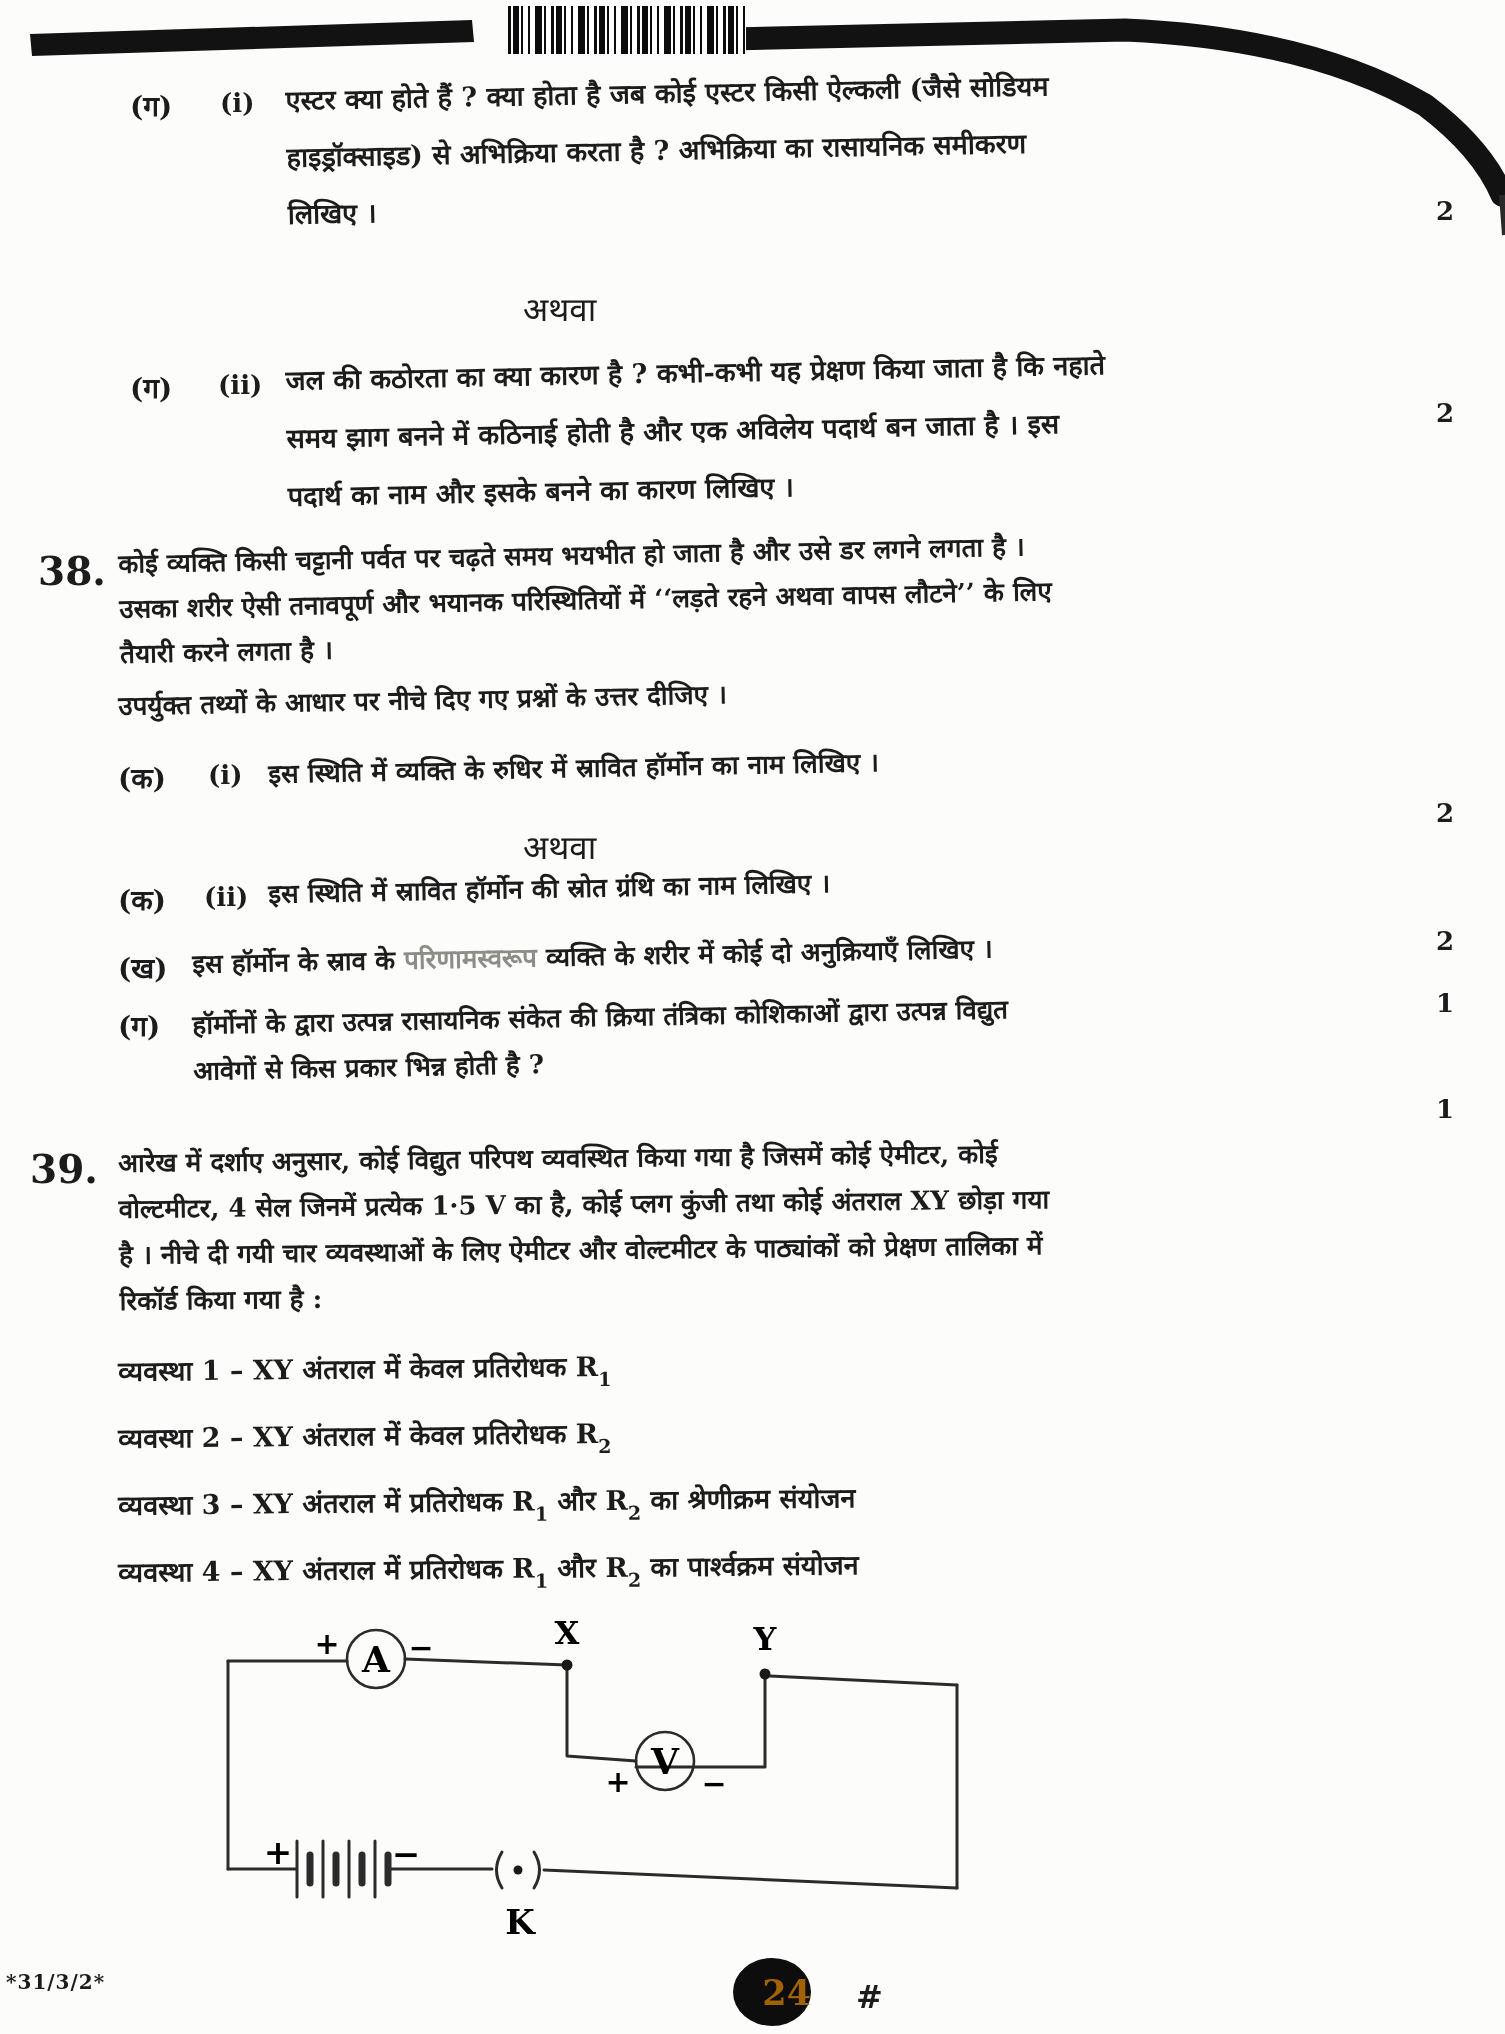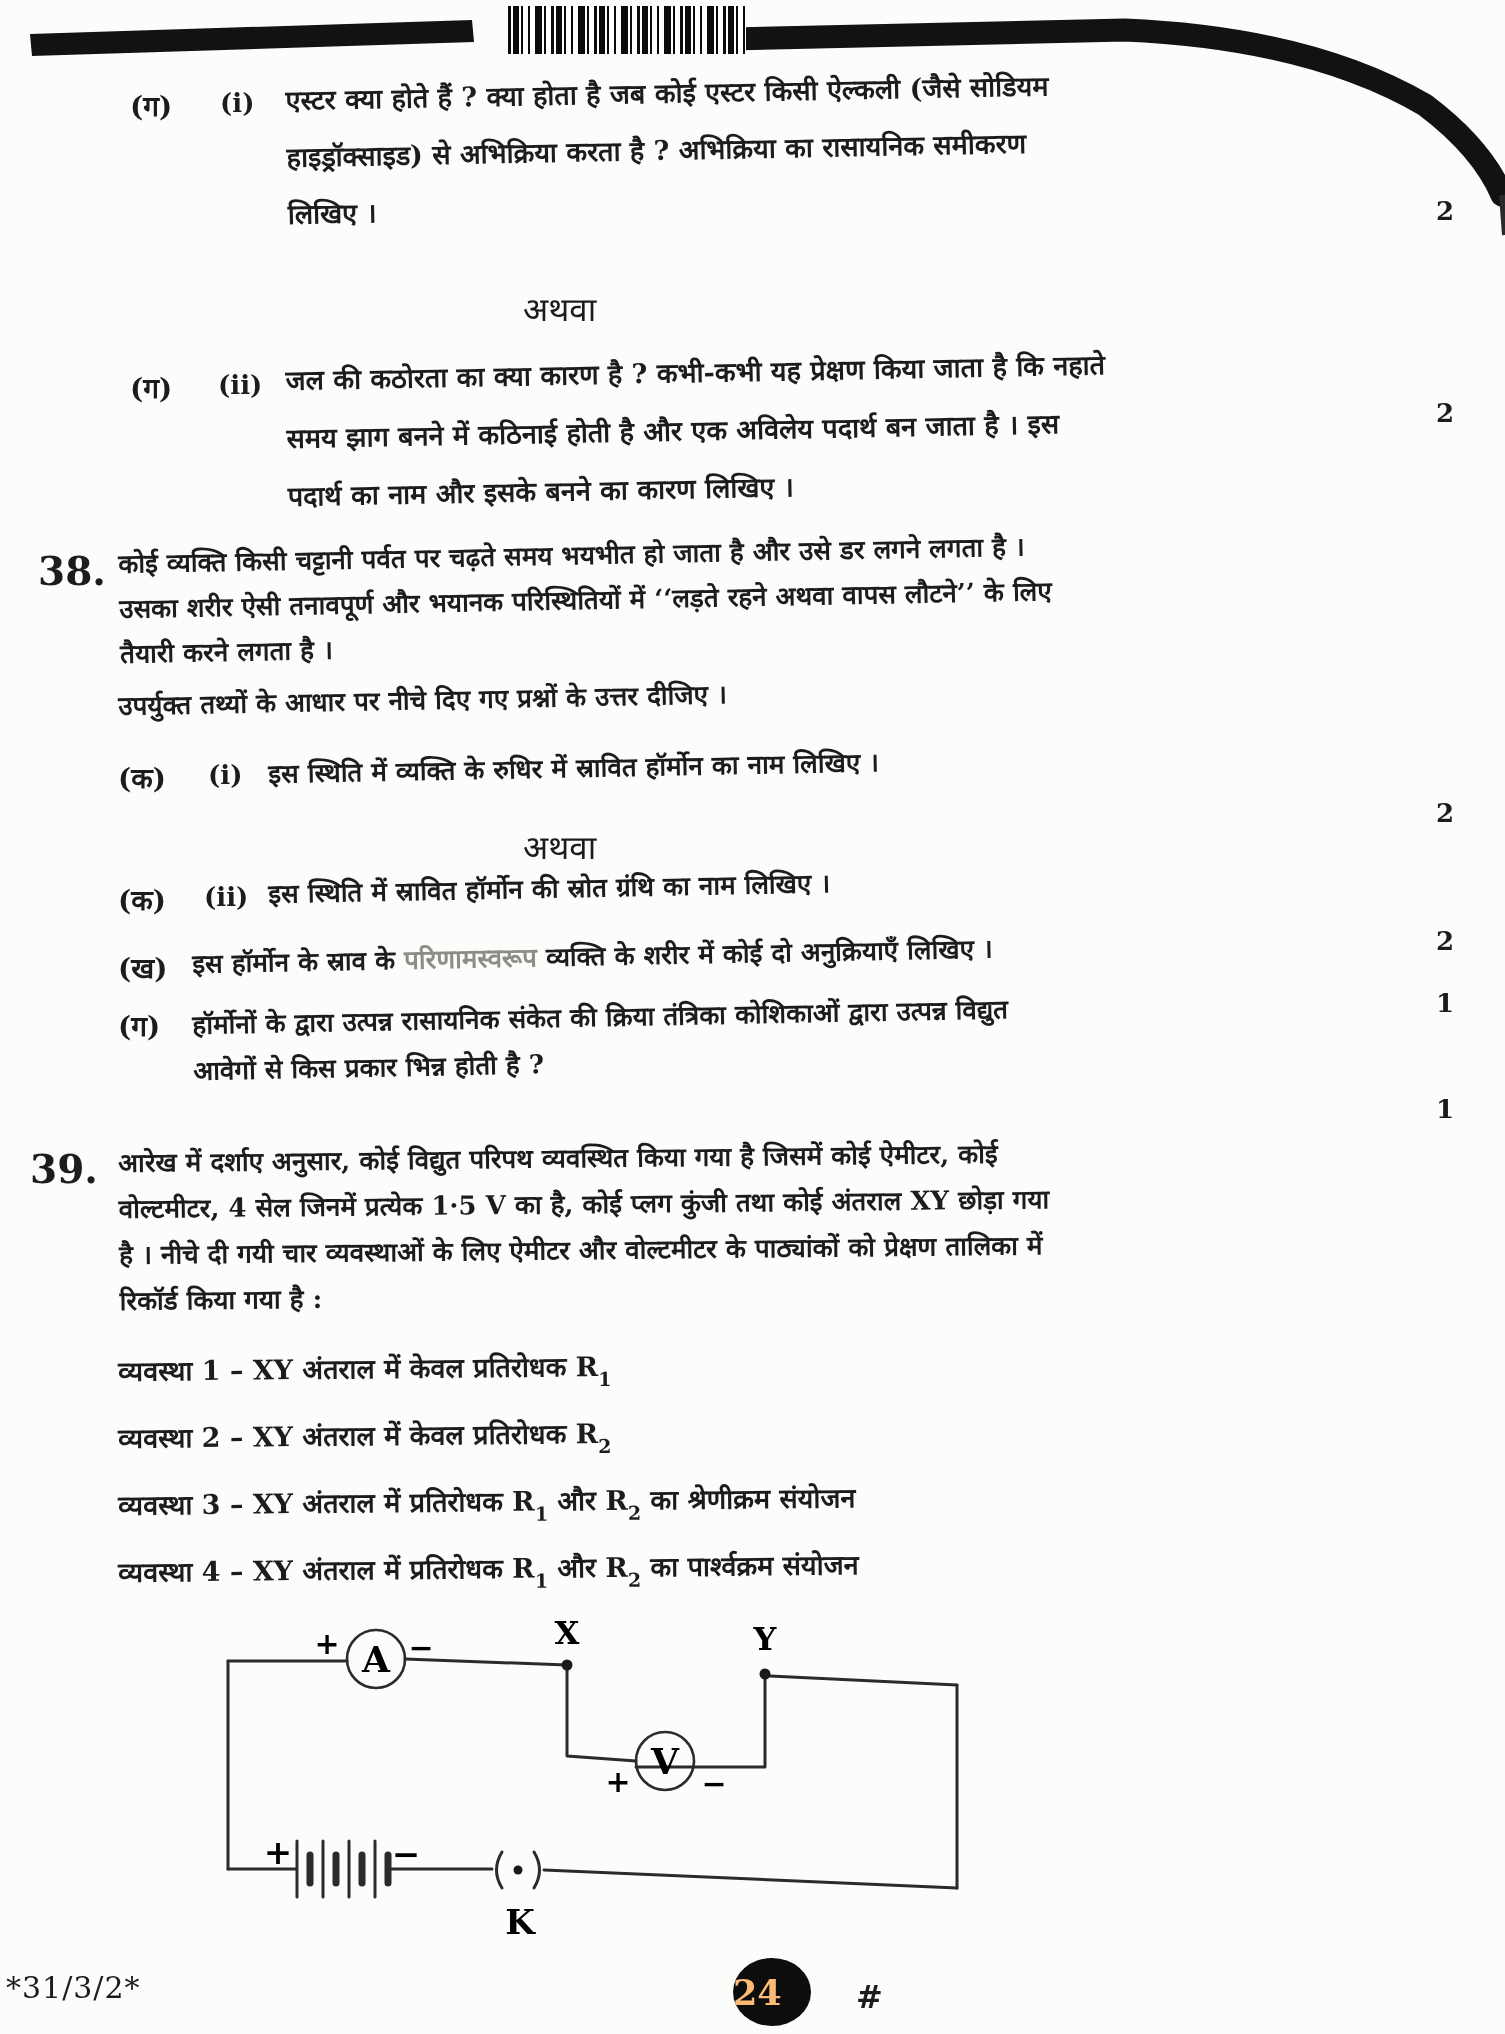--- a/index.html
+++ b/index.html
@@ -28,24 +28,24 @@
   .arr-row { font-size:27px; font-weight:600; }
   .arr-row sub { font-size:19px; position:relative; top:4px; font-weight:600; }
   .barcode {
     background:repeating-linear-gradient(90deg,
       #0b0b0b 0 3px, #fff 3px 5px, #0b0b0b 5px 11px, #fff 11px 13px,
       #0b0b0b 13px 15px, #fff 15px 20px, #0b0b0b 20px 22px, #fff 22px 27px,
       #0b0b0b 27px 34px, #fff 34px 36px, #0b0b0b 36px 38px, #fff 38px 43px);
   }
   .badge {
     background:#0d0d0d; border-radius:50%;
-    display:flex; align-items:center; justify-content:flex-start;
-    color:#fdba74; font-size:35px; font-weight:bold;
+    display:flex; align-items:center; justify-content:flex-end;
+    color:#a16207; font-size:35px; font-weight:bold;
   }
-  .footer-code { font-size:30px; font-weight:normal; letter-spacing:1px; }
+  .footer-code { font-size:20px; font-weight:bold; letter-spacing:1px; }
   .hash { font-size:32px; font-weight:bold; }
   svg text { font-family:"DejaVu Serif","Liberation Serif",serif; }
 </style>
 </head>
 <body>
 
 <div class="page">
 
   <svg class="abs" style="left:0;top:0" width="1505" height="240" viewBox="0 0 1505 240">
     <polygon points="30,34 472,20 474,42 32,56" fill="#121212"></polygon>

